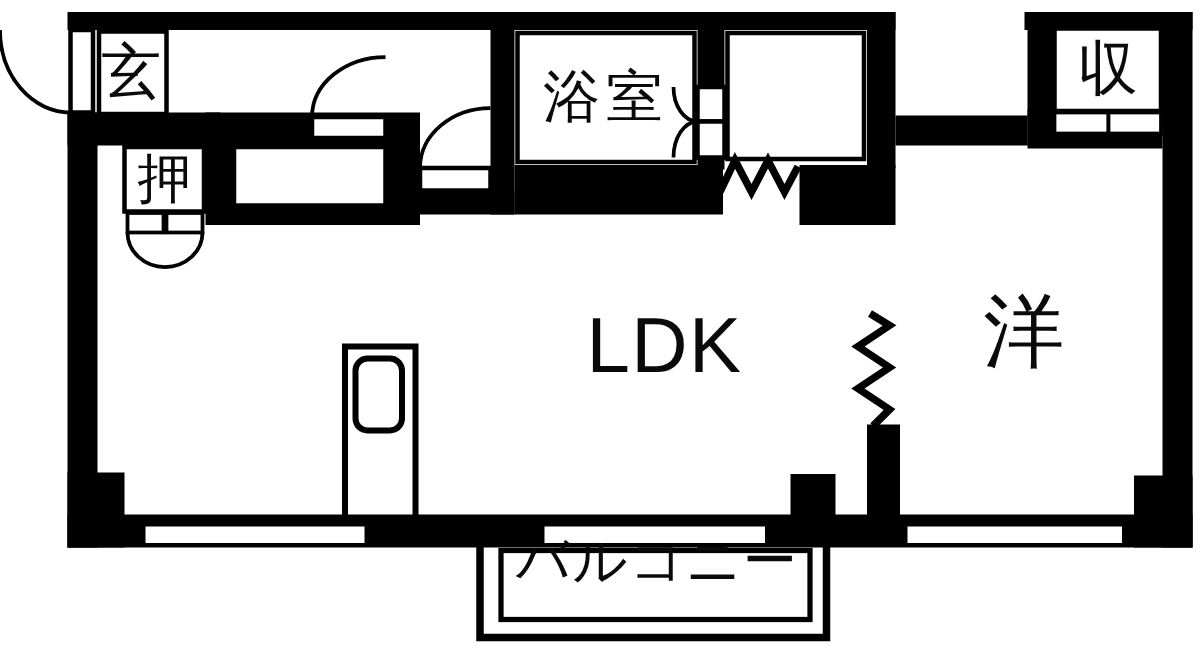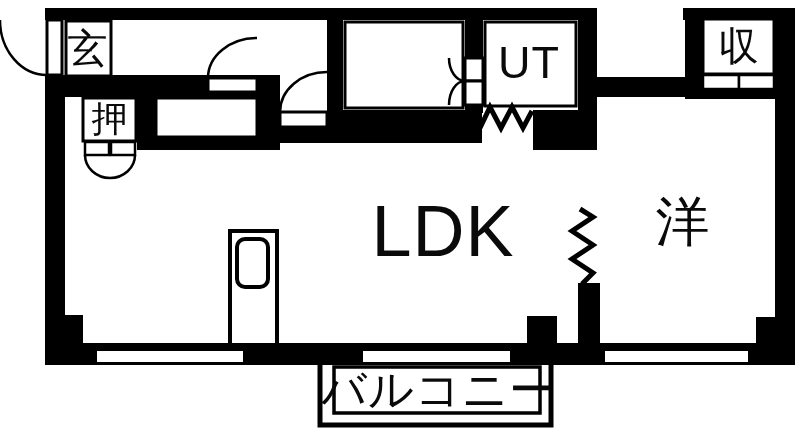--- a/index.html
+++ b/index.html
@@ -112,24 +112,24 @@
     <path d="M 580 209 L 593 217 L 572 231 L 593 245 L 572 259 L 593 273 L 582 284" fill="none" stroke="#000000" stroke-width="5" stroke-linejoin="miter"></path>
 
     <rect x="334" y="367" width="206" height="46" fill="#ffffff" stroke="#000000" stroke-width="3.5"></rect>
   </svg>
 
   <div class="room-label" style="left:88px;top:48px;font-size:40px;">玄</div>
 
   <div class="room-label" style="left:110px;top:119px;font-size:36px;">押</div>
 
 
+  <div class="room-label" style="left:404px;top:65px;font-size:38px;letter-spacing:4px;">浴室</div>
 
-  <div class="room-label" style="left:529px;top:62px;font-size:45px;">UT</div>
 
   <div class="room-label" style="left:739px;top:46px;font-size:40px;">収</div>
 
-  <div class="room-label" style="left:443px;top:231px;font-size:72px;">LDK</div>
+  <div class="room-label" style="left:443px;top:231px;font-size:52px;">LDK</div>
 
   <div class="room-label" style="left:683px;top:221px;font-size:54px;">洋</div>
 
-  <div class="room-label" style="left:438px;top:389px;font-size:45px;">バルコニー</div>
+  <div class="room-label" style="left:438px;top:374px;font-size:36px;">バルコニー</div>
 
 </div>
 
 </body></html>

